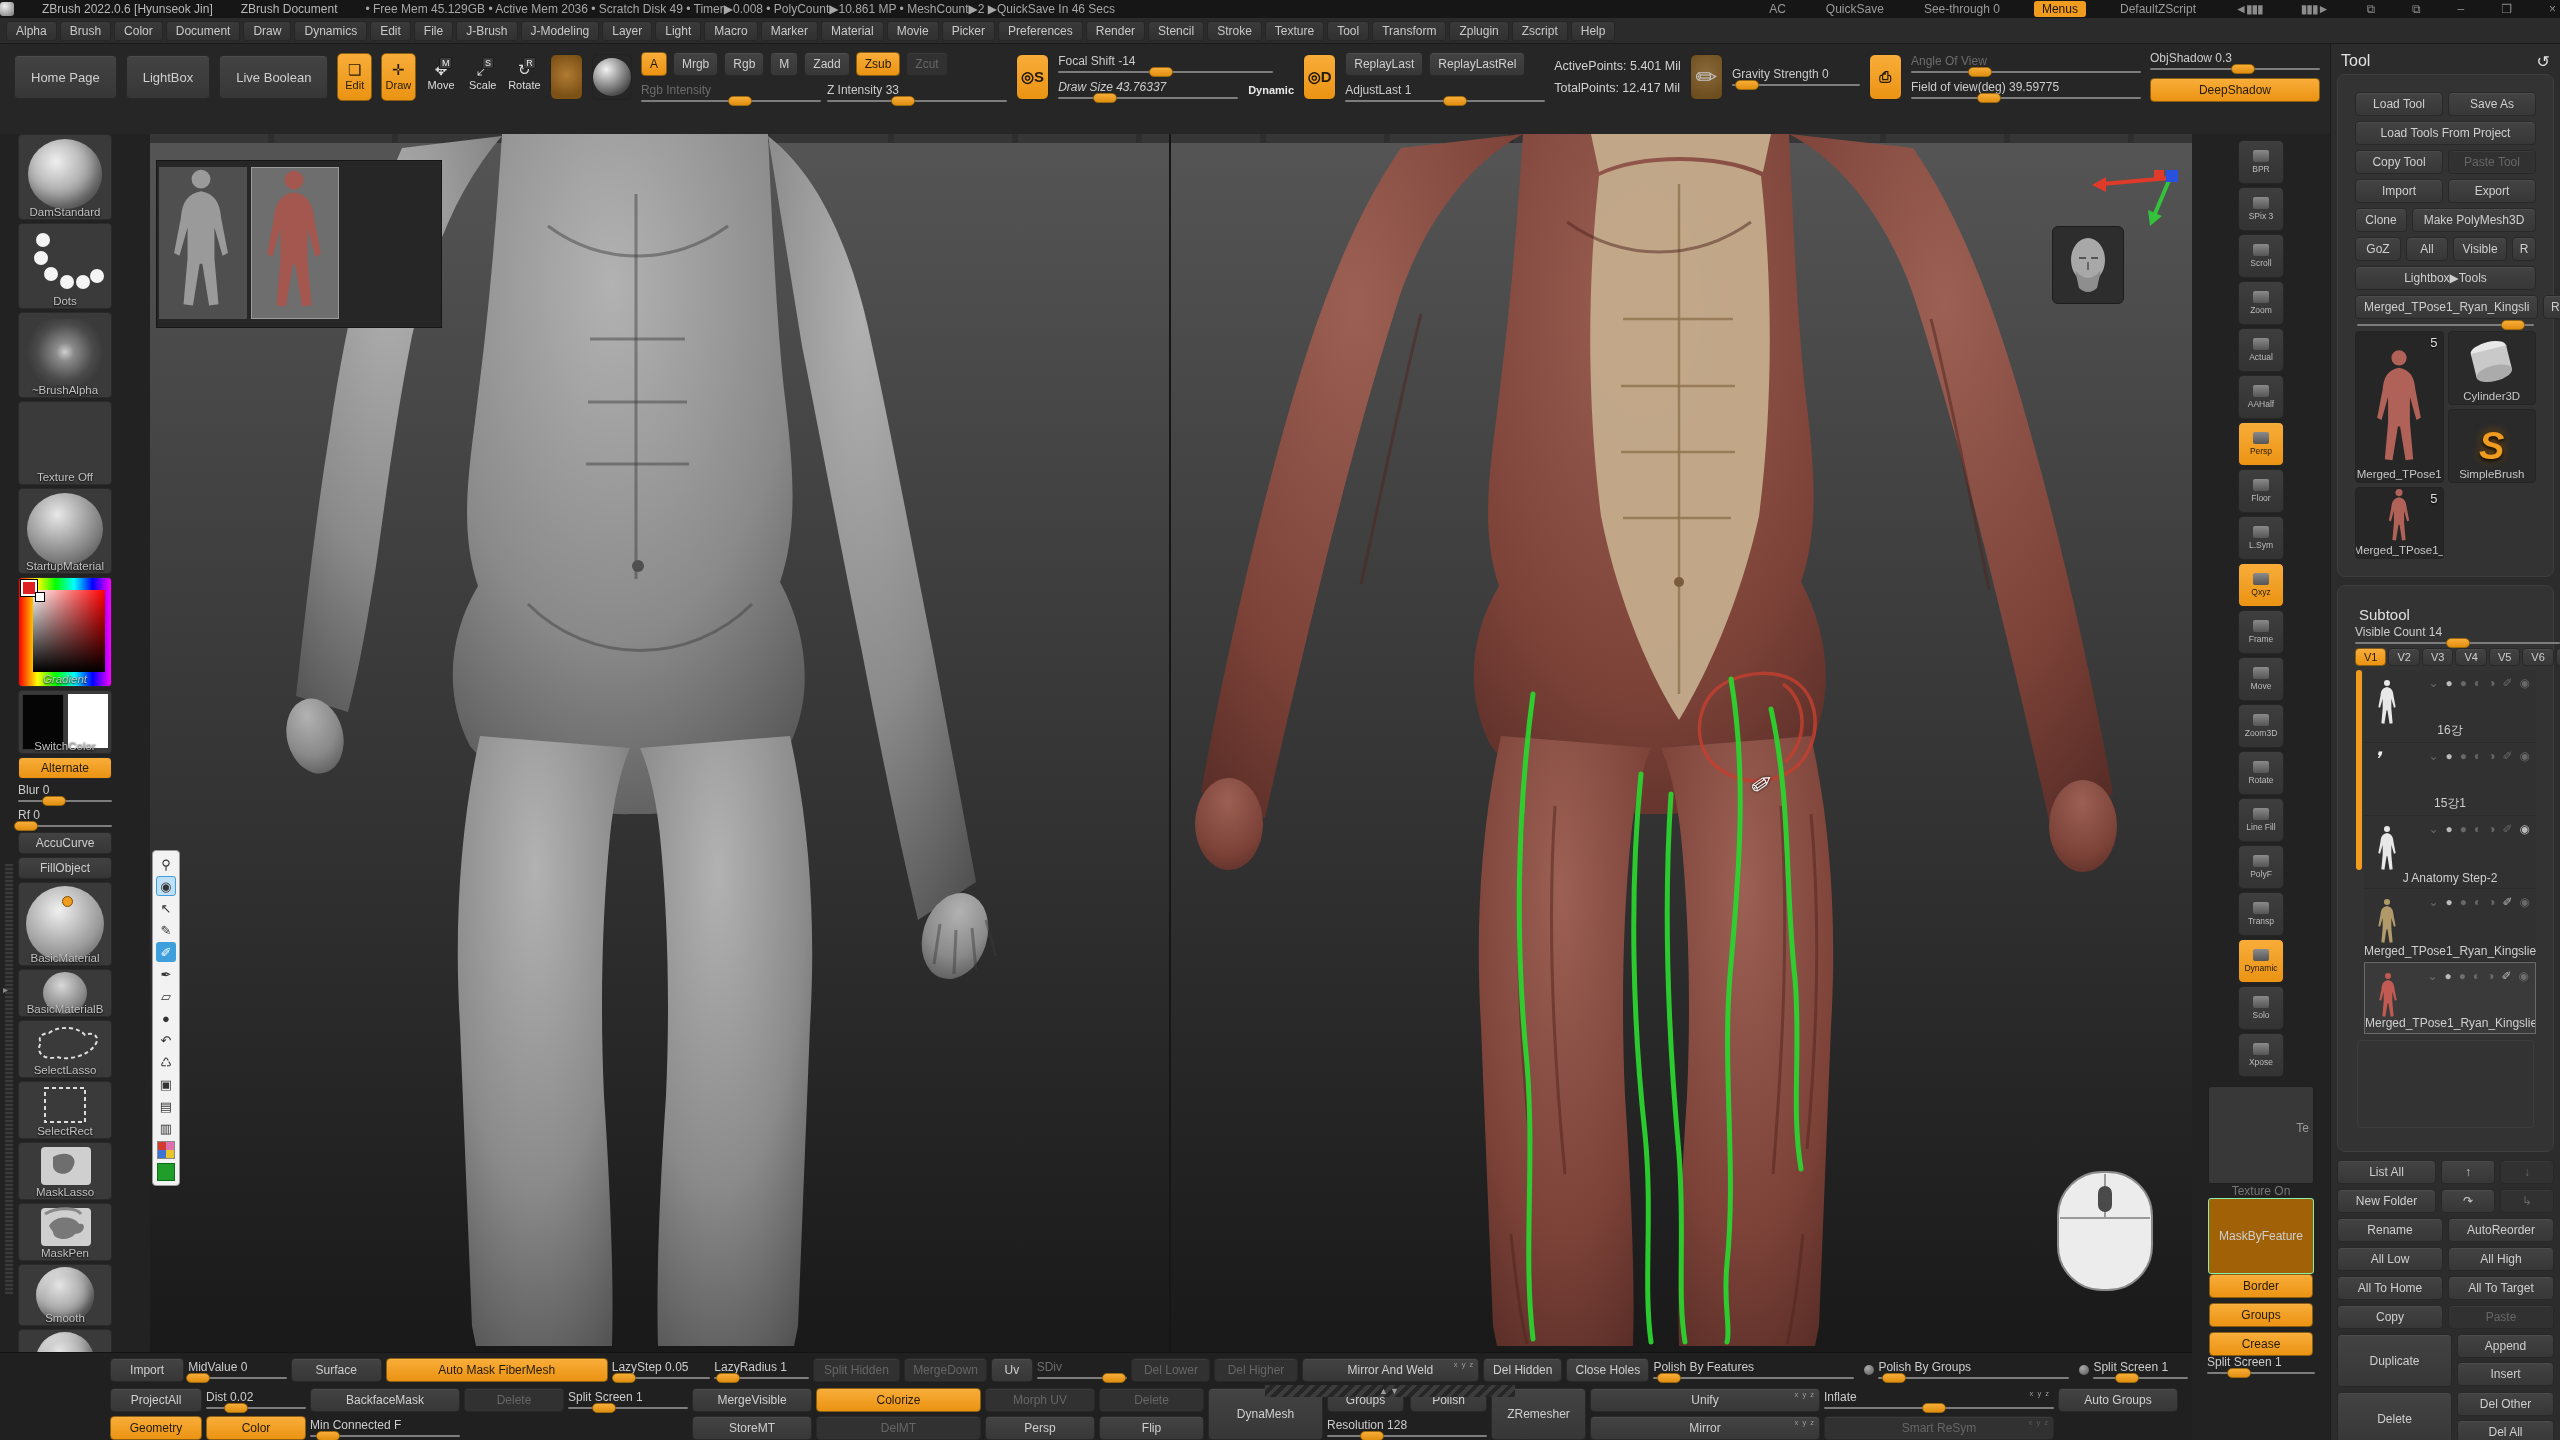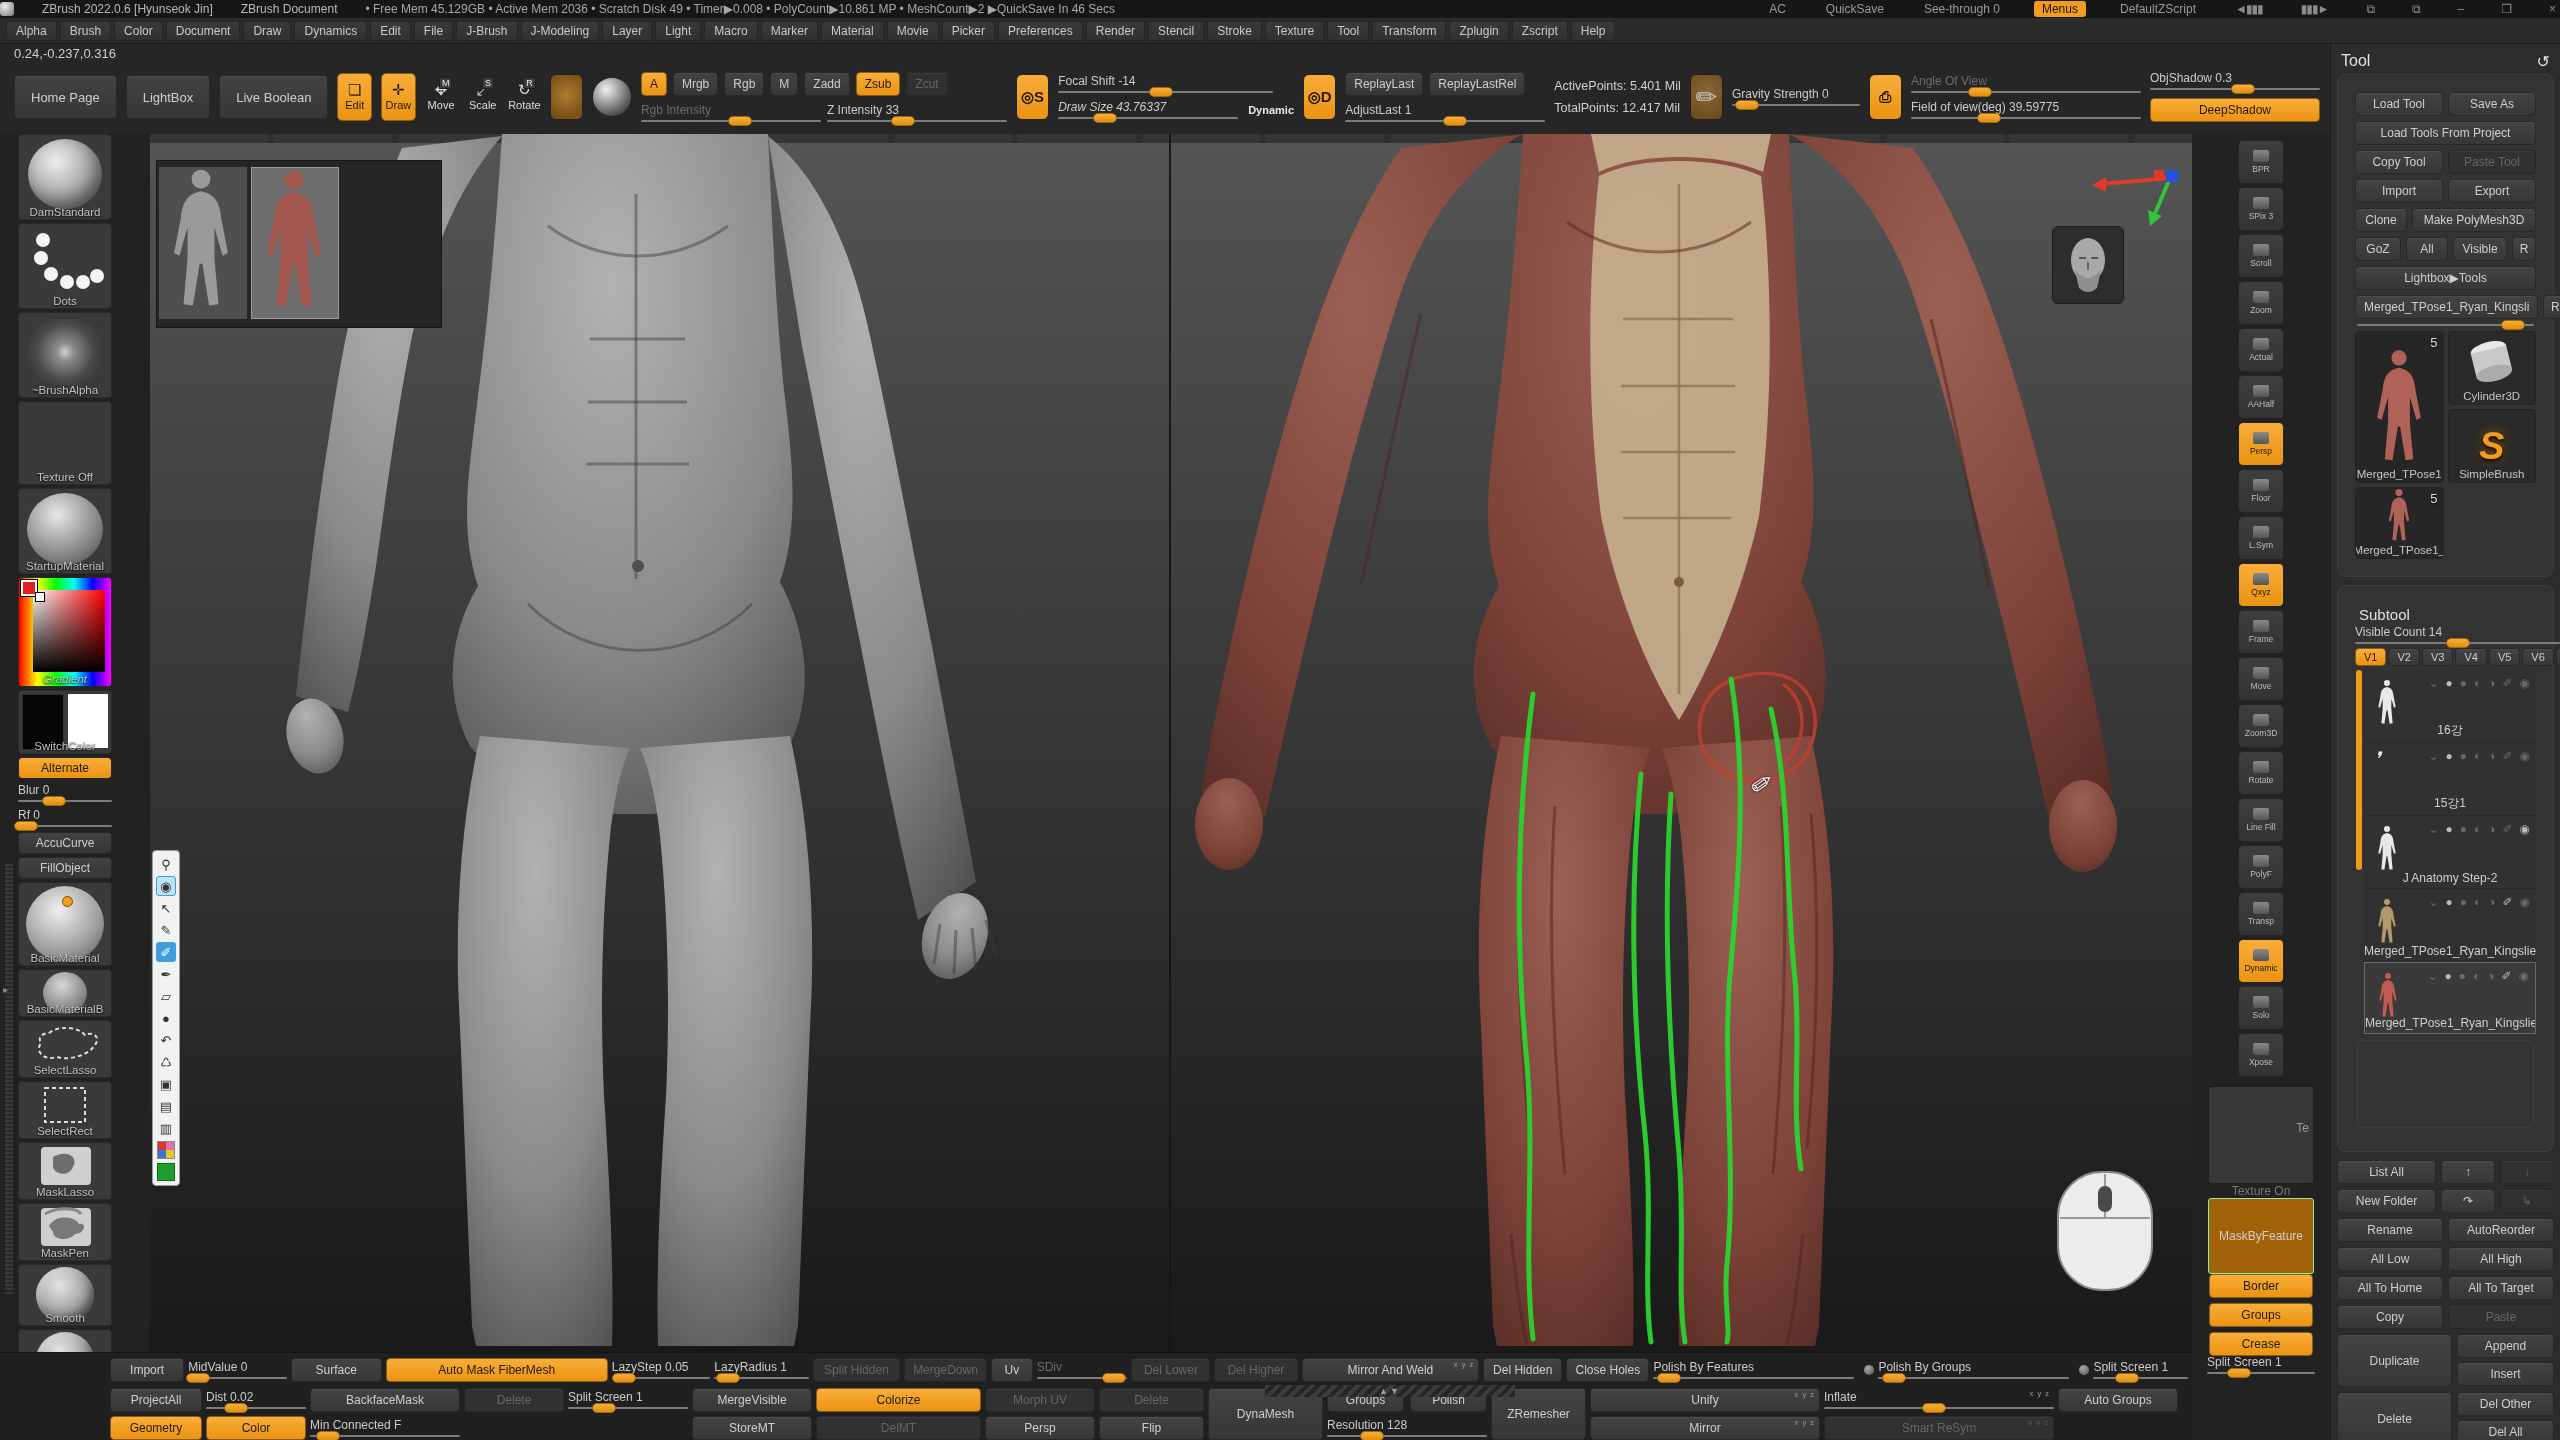--- a/index.html
+++ b/index.html
@@ -175,21 +175,20 @@
       <div class="menu-item">Stroke</div>
       <div class="menu-item">Texture</div>
       <div class="menu-item">Tool</div>
       <div class="menu-item">Transform</div>
       <div class="menu-item">Zplugin</div>
       <div class="menu-item">Zscript</div>
       <div class="menu-item">Help</div>
     </div>
 
 <div id="shelf">
-  <div id="coords">0.24,-0.237,0.316</div>
   <div id="shelfrow">
         <div class="b tallb" style="padding: 0px 16px;">Home Page</div>
         <div class="b tallb" style="padding: 0px 16px;">LightBox</div>
         <div class="b tallb" style="padding: 0px 16px;">Live Boolean</div>
         <div class="mode on">
           <span class="mi">❏</span>
           <span>Edit</span>
         </div>
         <div class="mode on">
           <span class="mi">✛</span>

